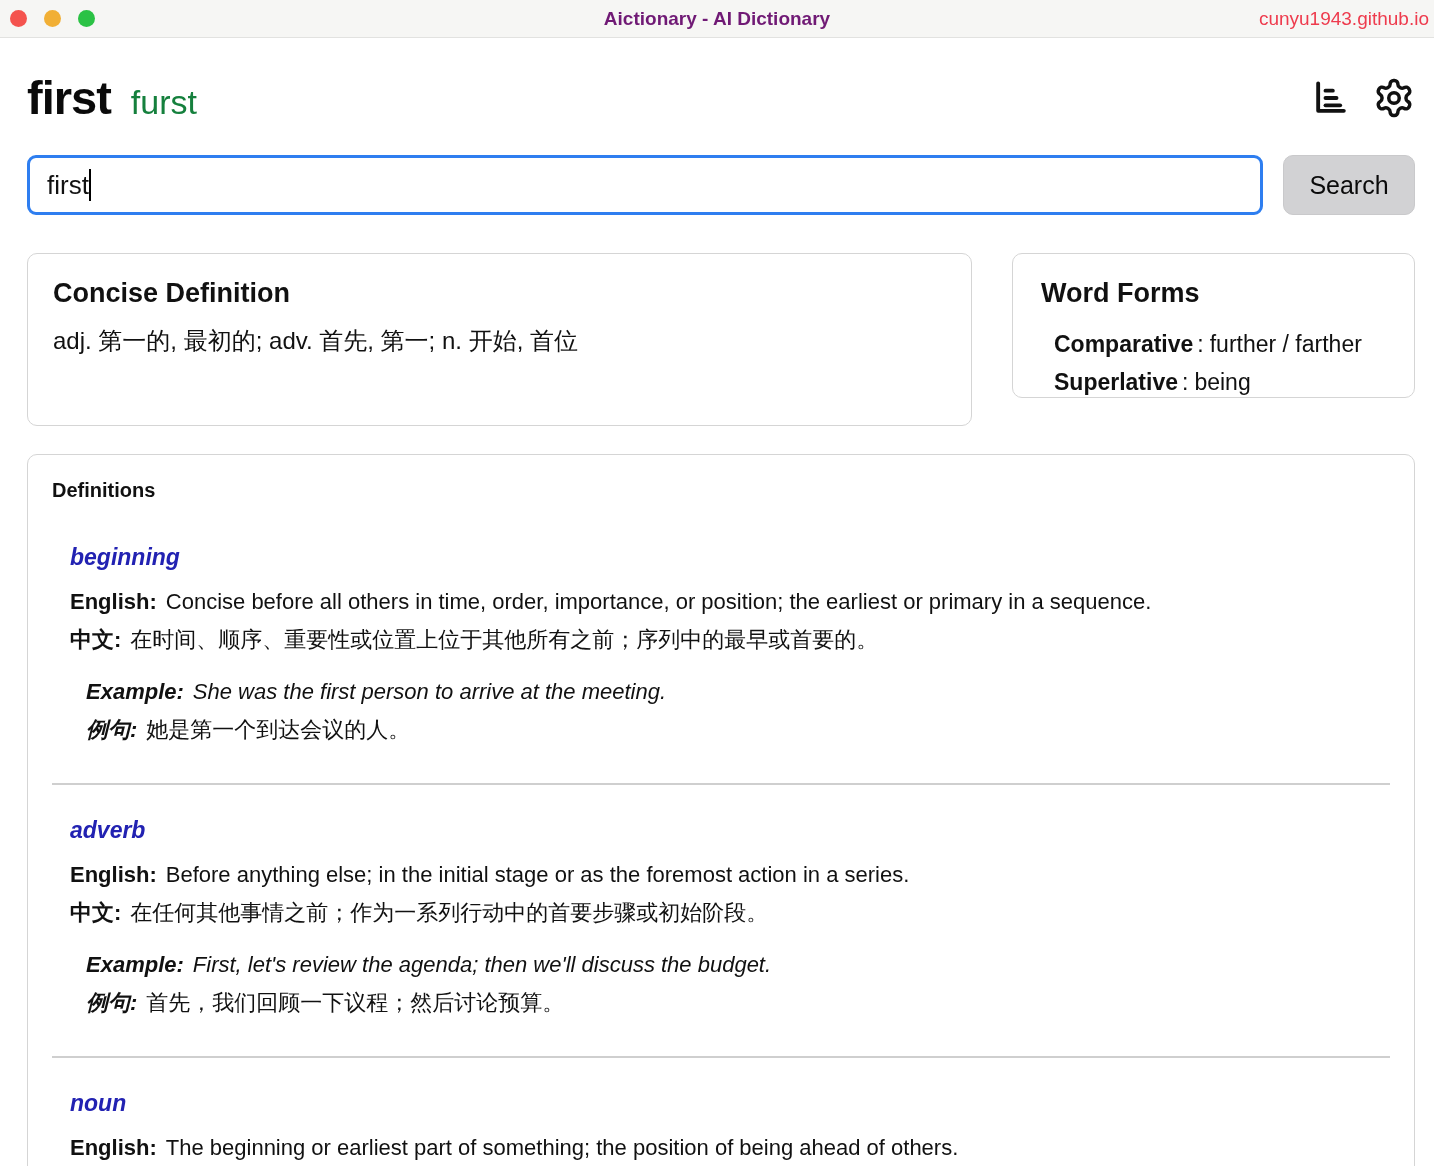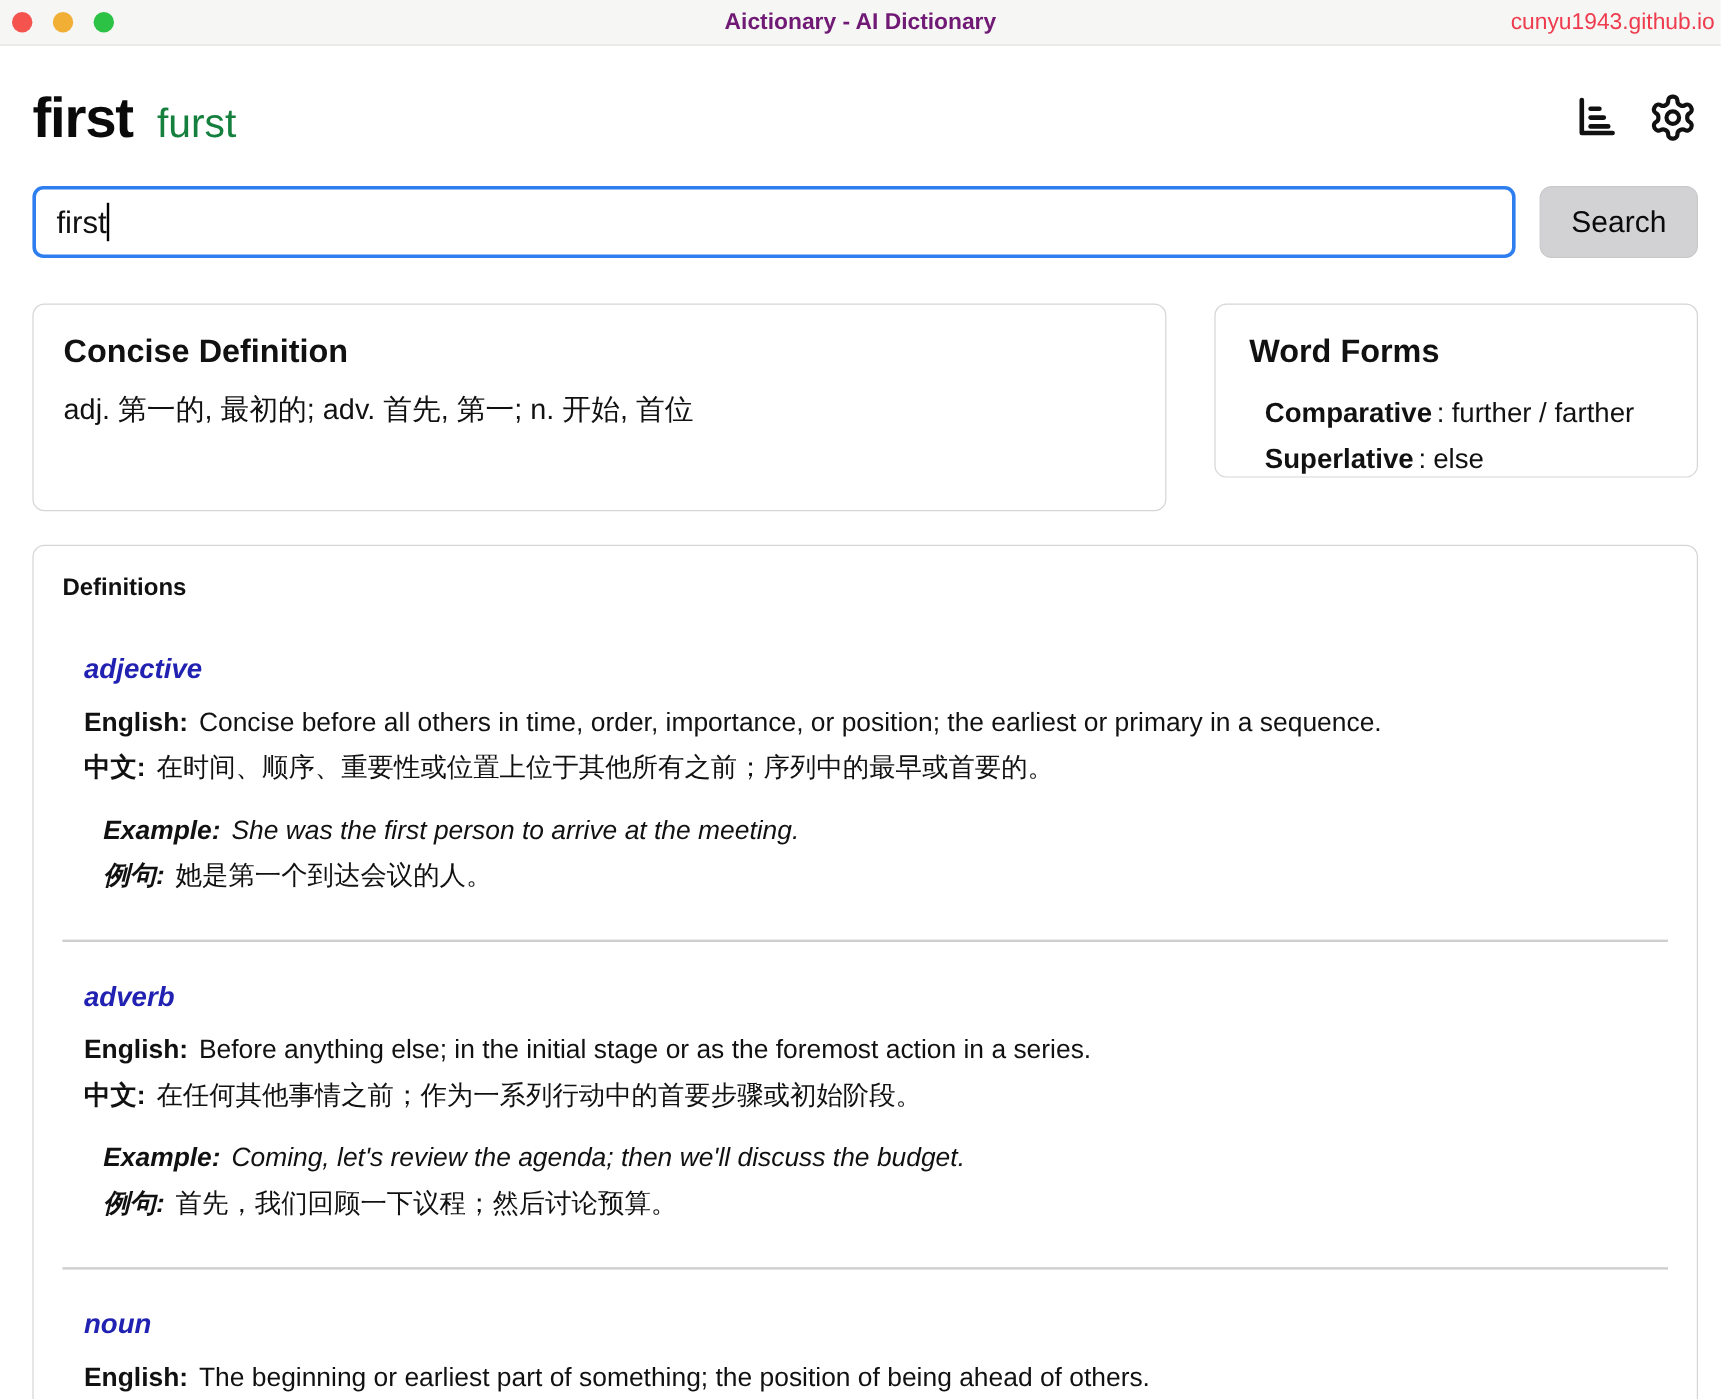--- a/index.html
+++ b/index.html
@@ -132,47 +132,47 @@
       <p>adj. 第一的, 最初的; adv. 首先, 第一; n. 开始, 首位</p>
     </section>
 
     <section class="card wordforms-card">
       <h2>Word Forms</h2>
       <div class="wf-rows">
         <div class="wf-row">
           <span class="wf-label">Comparative</span><span class="wf-colon">:</span><span class="wf-value">further / farther</span>
         </div>
         <div class="wf-row">
-          <span class="wf-label">Superlative</span><span class="wf-colon">:</span><span class="wf-value">else</span>
+          <span class="wf-label">Superlative</span><span class="wf-colon">:</span><span class="wf-value">being</span>
         </div>
       </div>
     </section>
   </div>
 
   <section class="card defs-card">
     <h2>Definitions</h2>
 
     <div class="entry first">
-      <div class="pos">adjective</div>
+      <div class="pos">beginning</div>
       <p class="line"><span class="lbl">English:</span><span>Concise before all others in time, order, importance, or position; the earliest or primary in a sequence.</span></p>
       <p class="line"><span class="lbl">中文:</span><span>在时间、顺序、重要性或位置上位于其他所有之前；序列中的最早或首要的。</span></p>
       <div class="example">
         <p class="line ex-en"><span class="exlbl">Example:</span><span class="ital">She was the first person to arrive at the meeting.</span></p>
         <p class="line ex-cn"><span class="exlbl">例句:</span><span>她是第一个到达会议的人。</span></p>
       </div>
     </div>
 
     <hr class="divider">
 
     <div class="entry">
       <div class="pos">adverb</div>
       <p class="line"><span class="lbl">English:</span><span>Before anything else; in the initial stage or as the foremost action in a series.</span></p>
       <p class="line"><span class="lbl">中文:</span><span>在任何其他事情之前；作为一系列行动中的首要步骤或初始阶段。</span></p>
       <div class="example">
-        <p class="line ex-en"><span class="exlbl">Example:</span><span class="ital">Coming, let's review the agenda; then we'll discuss the budget.</span></p>
+        <p class="line ex-en"><span class="exlbl">Example:</span><span class="ital">First, let's review the agenda; then we'll discuss the budget.</span></p>
         <p class="line ex-cn"><span class="exlbl">例句:</span><span>首先，我们回顾一下议程；然后讨论预算。</span></p>
       </div>
     </div>
 
     <hr class="divider">
 
     <div class="entry">
       <div class="pos">noun</div>
       <p class="line"><span class="lbl">English:</span><span>The beginning or earliest part of something; the position of being ahead of others.</span></p>
 

